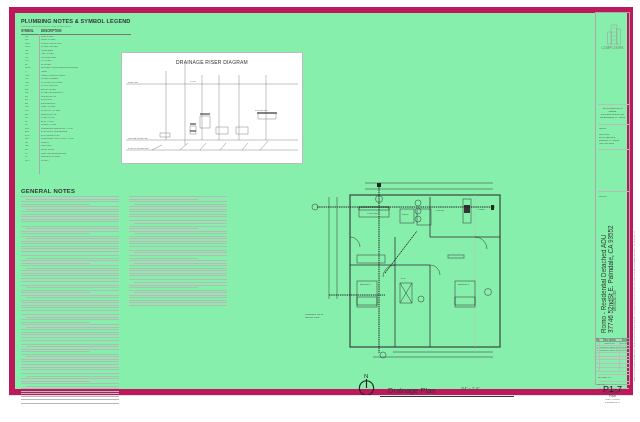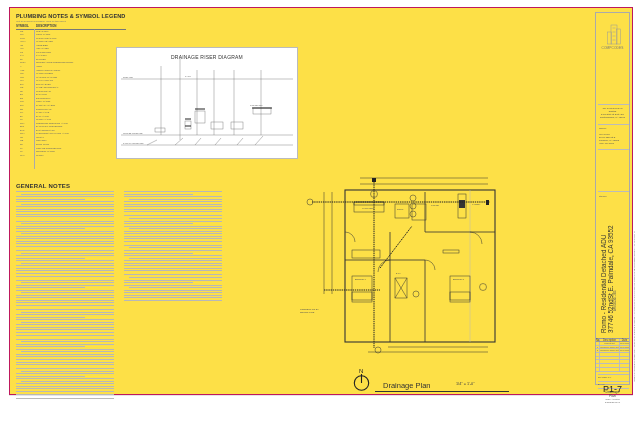--- a/index.html
+++ b/index.html
@@ -1,19 +1,19 @@
 <!DOCTYPE html>
 <html><head>
 <meta charset="utf-8">
 <style>
   * { box-sizing: border-box; margin: 0; padding: 0; }
   html, body { width: 640px; height: 422px; background: #ffffff; overflow: hidden; }
   body { font-family: "Liberation Sans", sans-serif; color: #222; position: relative; }
 
-  .sheet { position: absolute; left: 9px; top: 7px; width: 624px; height: 388px; border: 1px solid #be185d; background: #fde047; }
+  .sheet { position: absolute; left: 9px; top: 7px; width: 624px; height: 388px; border: 6px solid #be185d; background: #86efac; }
   .sheet-bottom-shadow { position: absolute; left: 9px; top: 395px; width: 624px; height: 1px; background: #e5e5e5; }
 
   
   .legend { position: absolute; left: 6px; top: 5px; width: 110px; }
   .legend-title { font-size: 5.6px; font-weight: bold; letter-spacing: 0.1px; color: #333; }
   .legend-sub { font-size: 2.4px; color: #777; margin-top: 1px; }
   .legend-table { margin-top: 1px; position: relative; }
   .legend-head { display: flex; font-size: 3px; font-weight: bold; color: #444; border-bottom: 0.5px solid #777; padding-bottom: 0.5px; }
   .legend-head .c1 { width: 20px; }
   .legend-row { display: flex; font-size: 2.2px; line-height: 3.55px; color: #666; }

